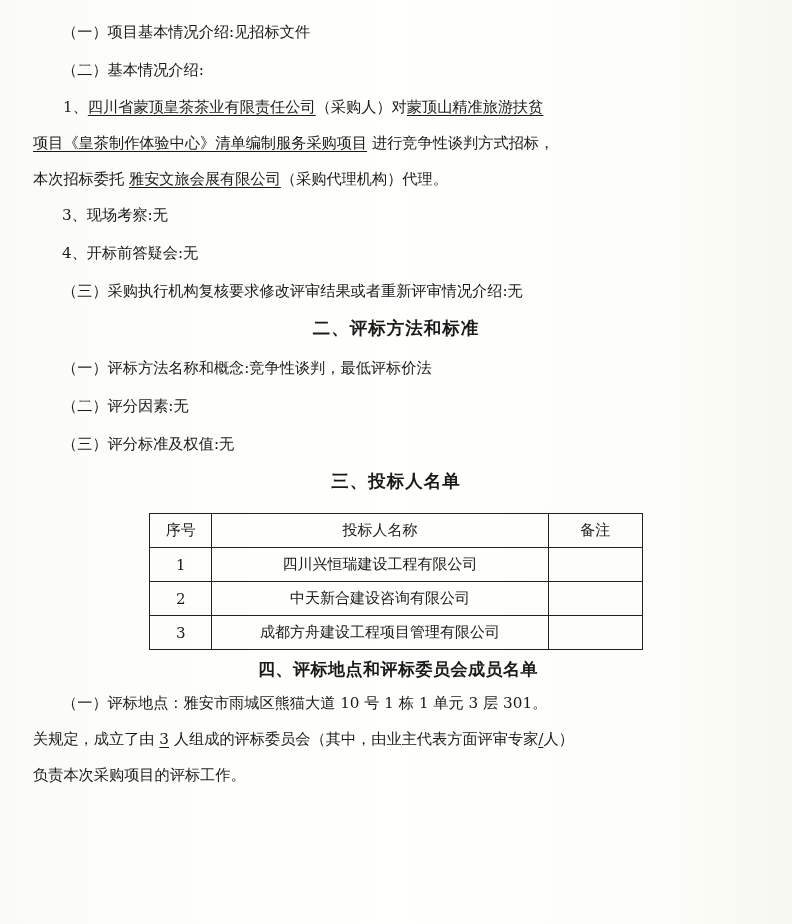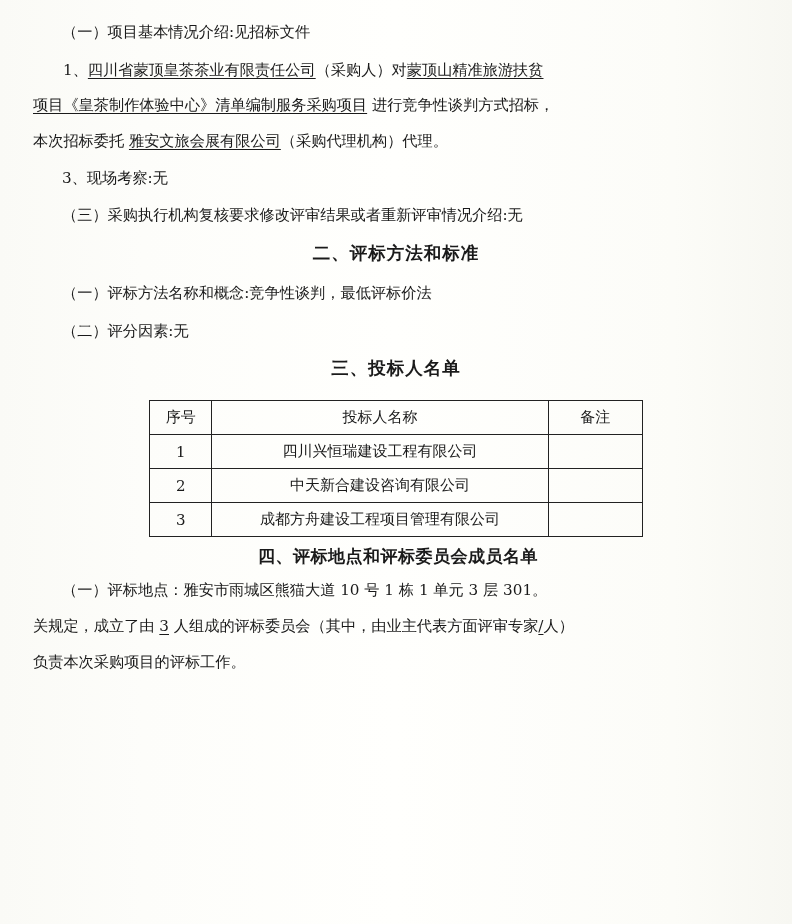--- a/index.html
+++ b/index.html
@@ -91,38 +91,41 @@
   .col-remark { width: 90px; }
 </style>
 </head>
 <body>
 
 <div class="page">
   <div class="inner">
 
 
     <p class="para">（一）项目基本情况介绍:见招标文件</p>
+    <p class="para">（二）基本情况介绍:</p>
 
     <p class="flow">
       <span>1、</span><span class="u">四川省蒙顶皇茶茶业有限责任公司</span><span>（采购人）对</span><span class="u">蒙顶山精准旅游扶贫</span>
     </p>
     <p class="flow noindent">
       <span class="u">项目《皇茶制作体验中心》清单编制服务采购项目</span><span> 进行竞争性谈判方式招标，</span>
     </p>
     <p class="flow noindent">
       <span>本次招标委托 </span><span class="u">雅安文旅会展有限公司</span><span>（采购代理机构）代理。</span>
     </p>
 
     <p class="para">3、现场考察:无</p>
+    <p class="para">4、开标前答疑会:无</p>
     <p class="para">（三）采购执行机构复核要求修改评审结果或者重新评审情况介绍:无</p>
 
     <h2 class="section">二、评标方法和标准</h2>
 
     <p class="para">（一）评标方法名称和概念:竞争性谈判，最低评标价法</p>
     <p class="para">（二）评分因素:无</p>
+    <p class="para">（三）评分标准及权值:无</p>
 
     <h2 class="section">三、投标人名单</h2>
 
     <table class="bidders">
       <thead>
         <tr>
           <th class="col-no">序号</th>
           <th class="col-name">投标人名称</th>
           <th class="col-remark">备注</th>
         </tr>

